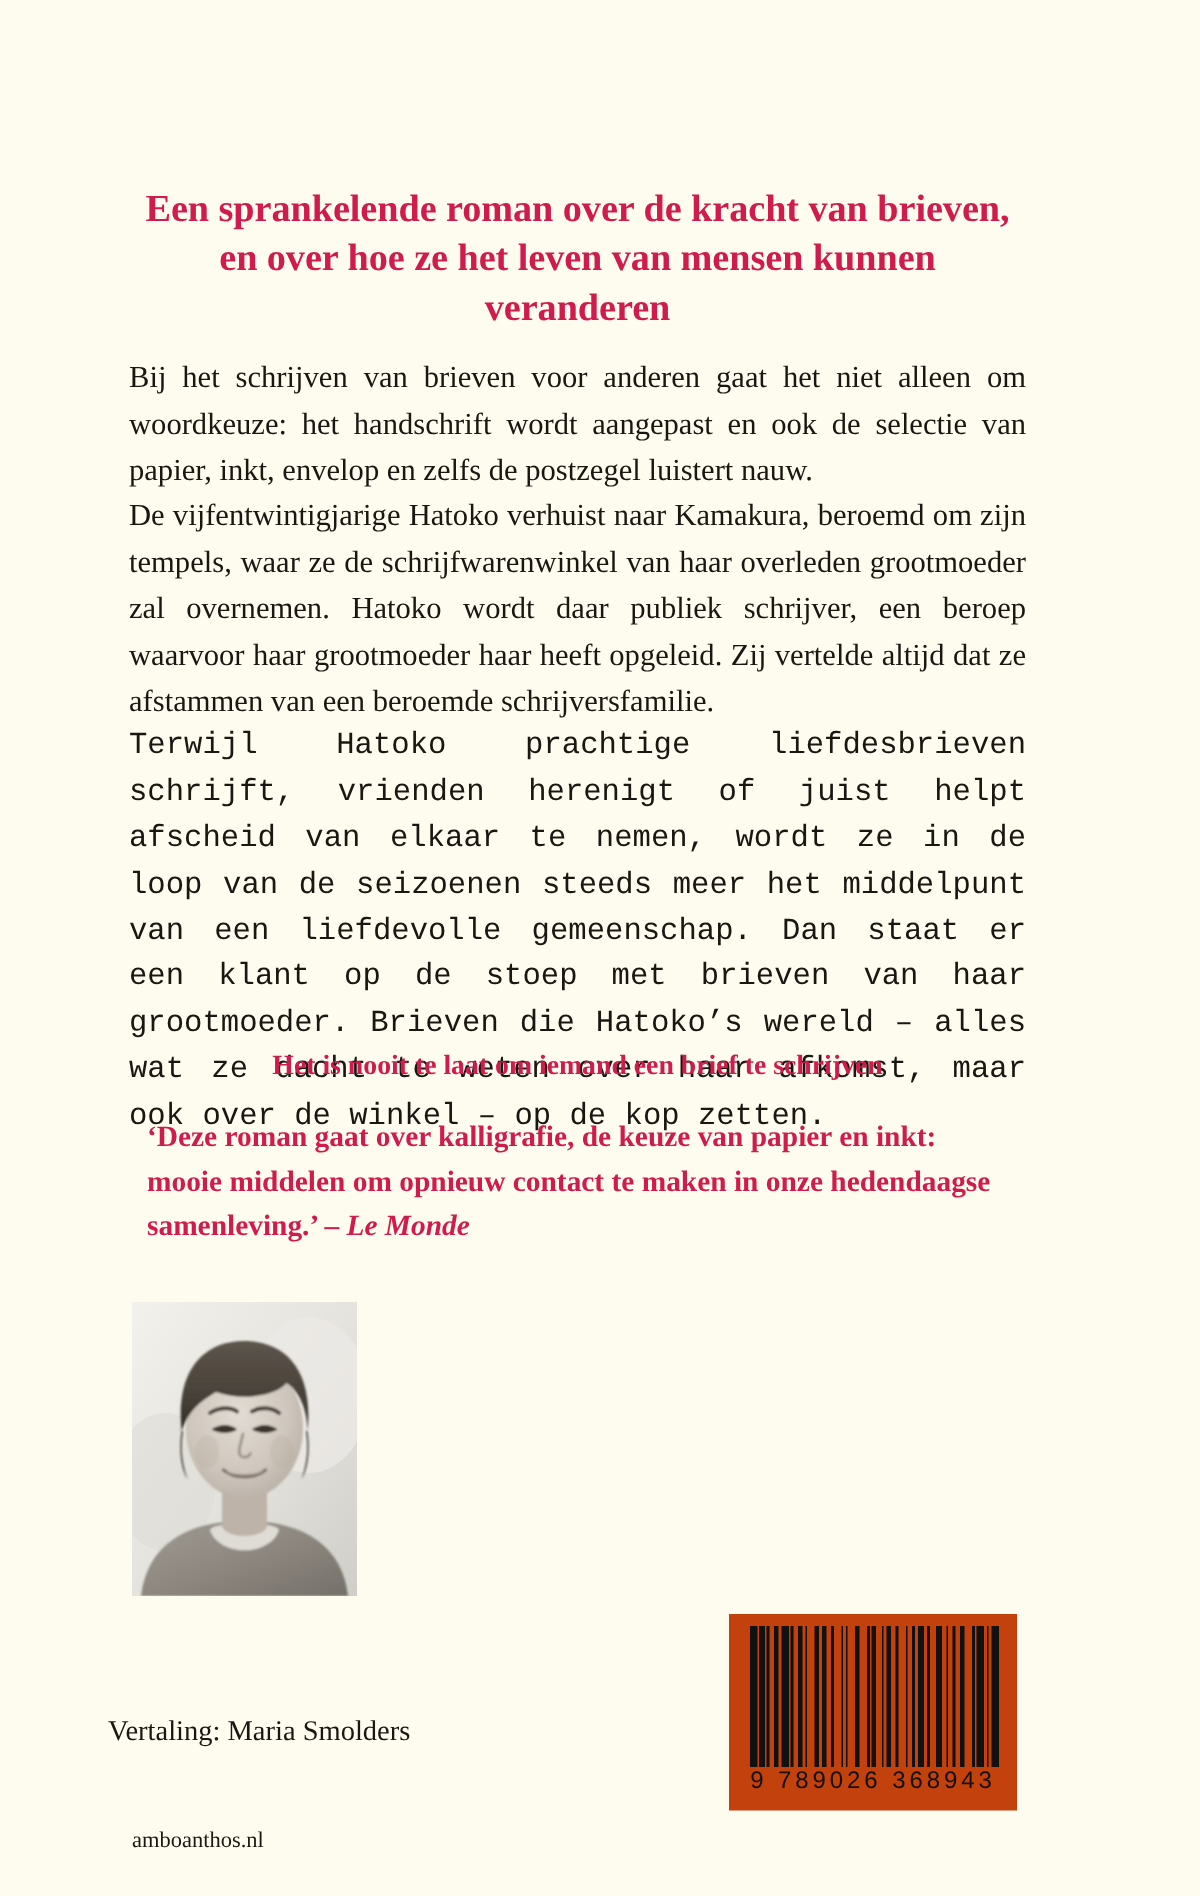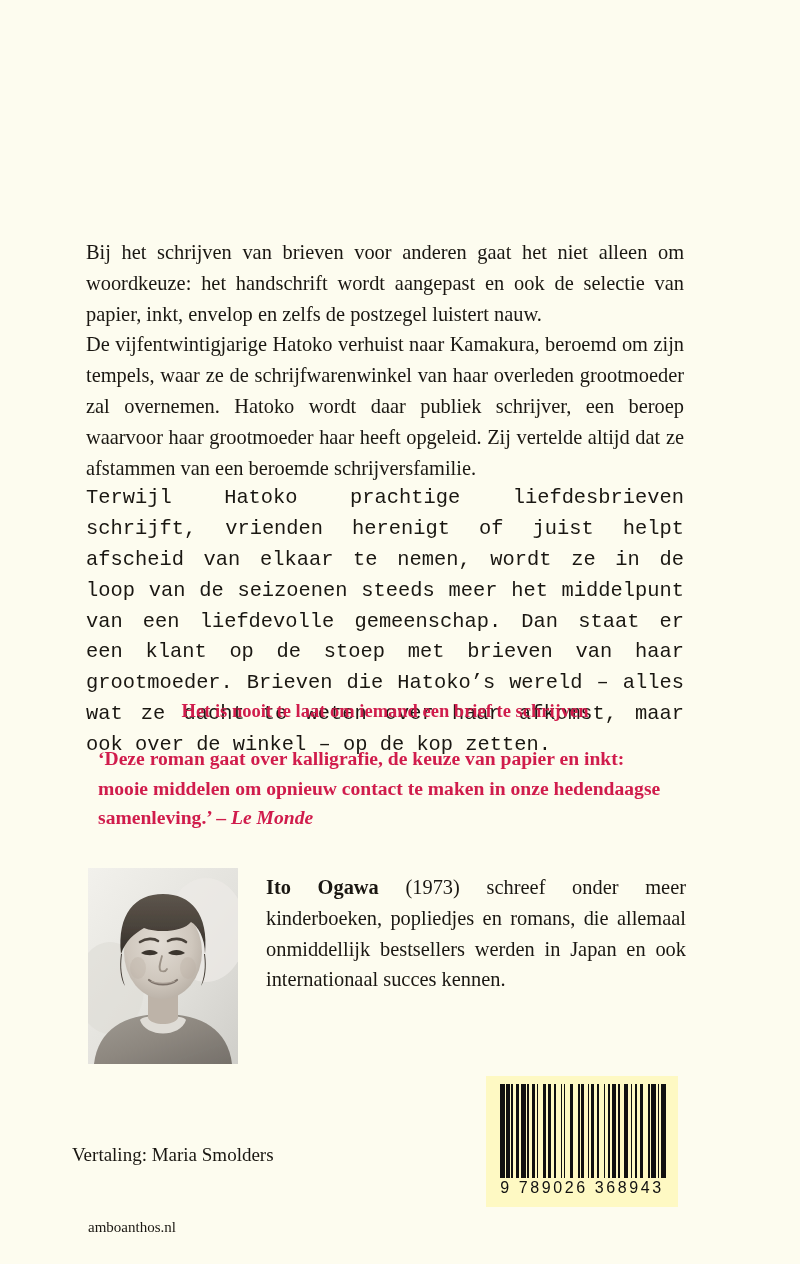--- a/index.html
+++ b/index.html
@@ -136,21 +136,21 @@
     margin-top: 23px;
   }
 
   
   .barcode-box {
     position: absolute;
     left: 486px;
     top: 1076px;
     width: 192px;
     height: 131px;
-    background: #fef9c3;
+    background: #c2410c;
   }
   .barcode-bars {
     position: absolute;
     left: 14px;
     top: 8px;
     width: 166px;
     height: 94px;
     display: flex;
     align-items: flex-start;
   }
@@ -170,20 +170,21 @@
     letter-spacing: 2.6px;
     white-space: nowrap;
     text-align: center;
   }
 </style>
 </head>
 <body>
 
 <div class="cover">
 
+  <div class="headline">Een sprankelende roman over de kracht van brieven, en over hoe ze het leven van mensen kunnen veranderen</div>
 
   <div class="body-copy">
     <p>Bij het schrijven van brieven voor anderen gaat het niet alleen om woordkeuze: het handschrift wordt aangepast en ook de selectie van papier, inkt, envelop en zelfs de postzegel luistert nauw.</p>
     <p>De vijfentwintigjarige Hatoko verhuist naar Kamakura, beroemd om zijn tempels, waar ze de schrijfwarenwinkel van haar overleden grootmoeder zal overnemen. Hatoko wordt daar publiek schrijver, een beroep waarvoor haar grootmoeder haar heeft opgeleid. Zij vertelde altijd dat ze afstammen van een beroemde schrijversfamilie.</p>
     <p>Terwijl Hatoko prachtige liefdesbrieven schrijft, vrienden herenigt of juist helpt afscheid van elkaar te nemen, wordt ze in de loop van de seizoenen steeds meer het middelpunt van een liefdevolle gemeenschap. Dan staat er een klant op de stoep met brieven van haar grootmoeder. Brieven die Hatoko’s wereld – alles wat ze dacht te weten over haar afkomst, maar ook over de winkel – op de kop zetten.</p>
   </div>
 
   <div class="tagline">Het is nooit te laat om iemand een brief te schrijven</div>
 
   <div class="press-quote">
@@ -247,23 +248,20 @@
 
         <path d="M61 112 C68 118 82 118 89 112" stroke="#7c7169" stroke-width="2.2" fill="none" stroke-linecap="round"></path>
         <path d="M63 113 C69 116 81 116 87 113" stroke="#a79c92" stroke-width="1.2" fill="none"></path>
 
         <ellipse cx="50" cy="100" rx="8" ry="11" fill="#b9afa4" opacity="0.35"></ellipse>
         <ellipse cx="100" cy="100" rx="8" ry="11" fill="#b9afa4" opacity="0.35"></ellipse>
       </g>
     </svg>
   </div>
 
-  <div class="author-bio">
-    <span class="author-name">Ito Ogawa</span><span> (1973) schreef onder meer kinderboeken, popliedjes en romans, die allemaal onmiddellijk bestsellers werden in Japan en ook internationaal succes kennen.</span>
-  </div>
 
   <div class="translator">Vertaling: Maria Smolders</div>
 
   <div class="publisher-site">amboanthos.nl</div>
 
   <div class="barcode-box">
     <div class="barcode-bars">
         <div class="bar" style="width: 4.78846px; background: rgb(17, 17, 17);"></div>
         <div class="bar" style="width: 1.59615px; background: transparent;"></div>
         <div class="bar" style="width: 3.19231px; background: rgb(17, 17, 17);"></div>

